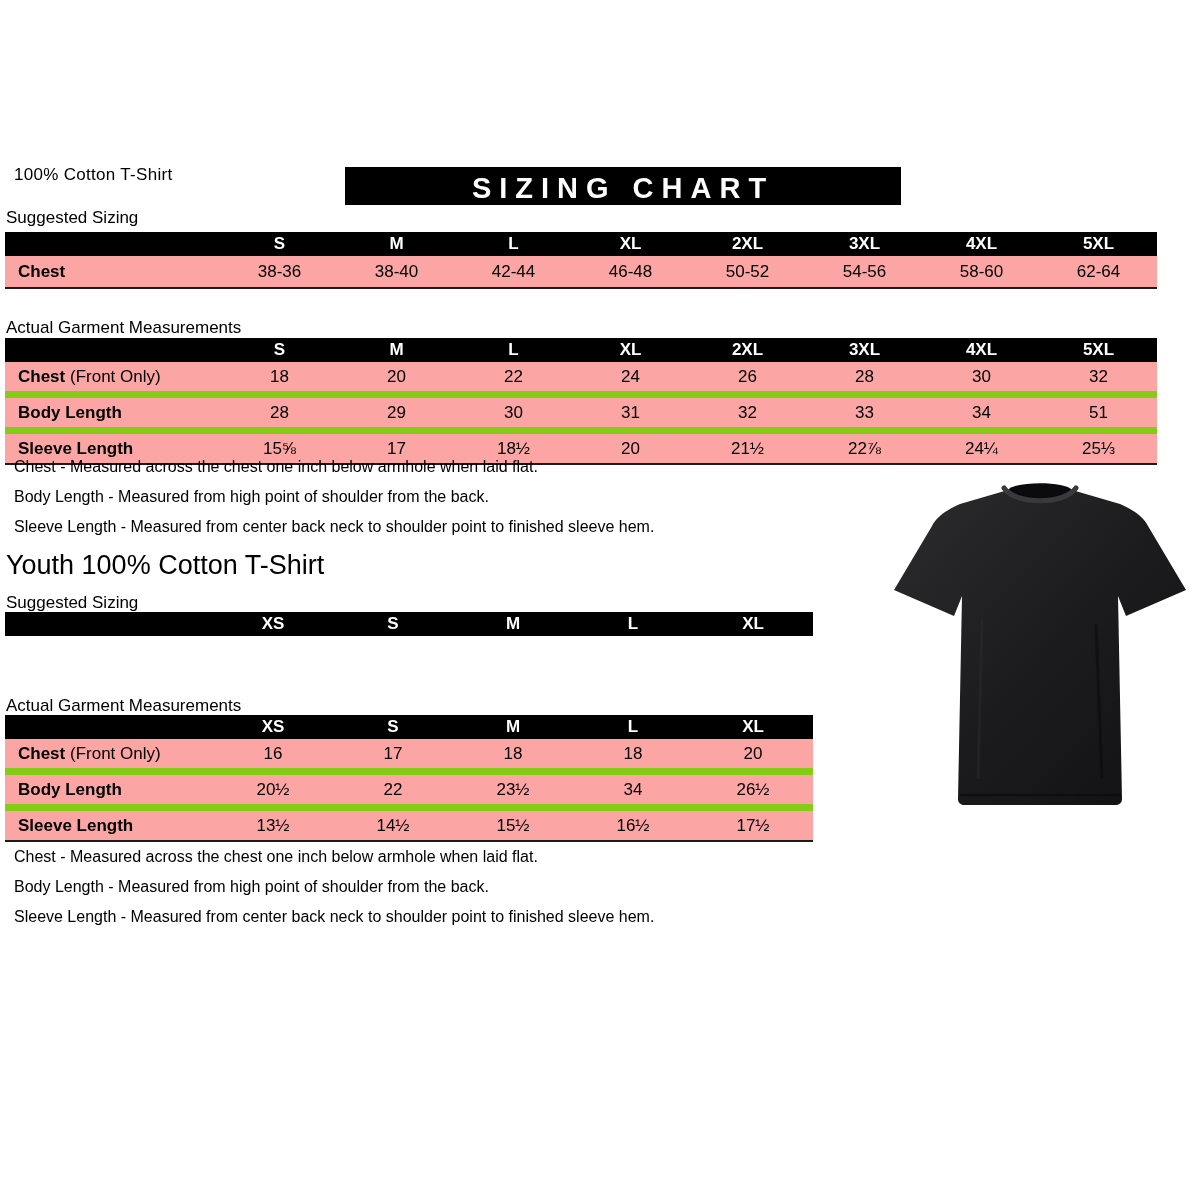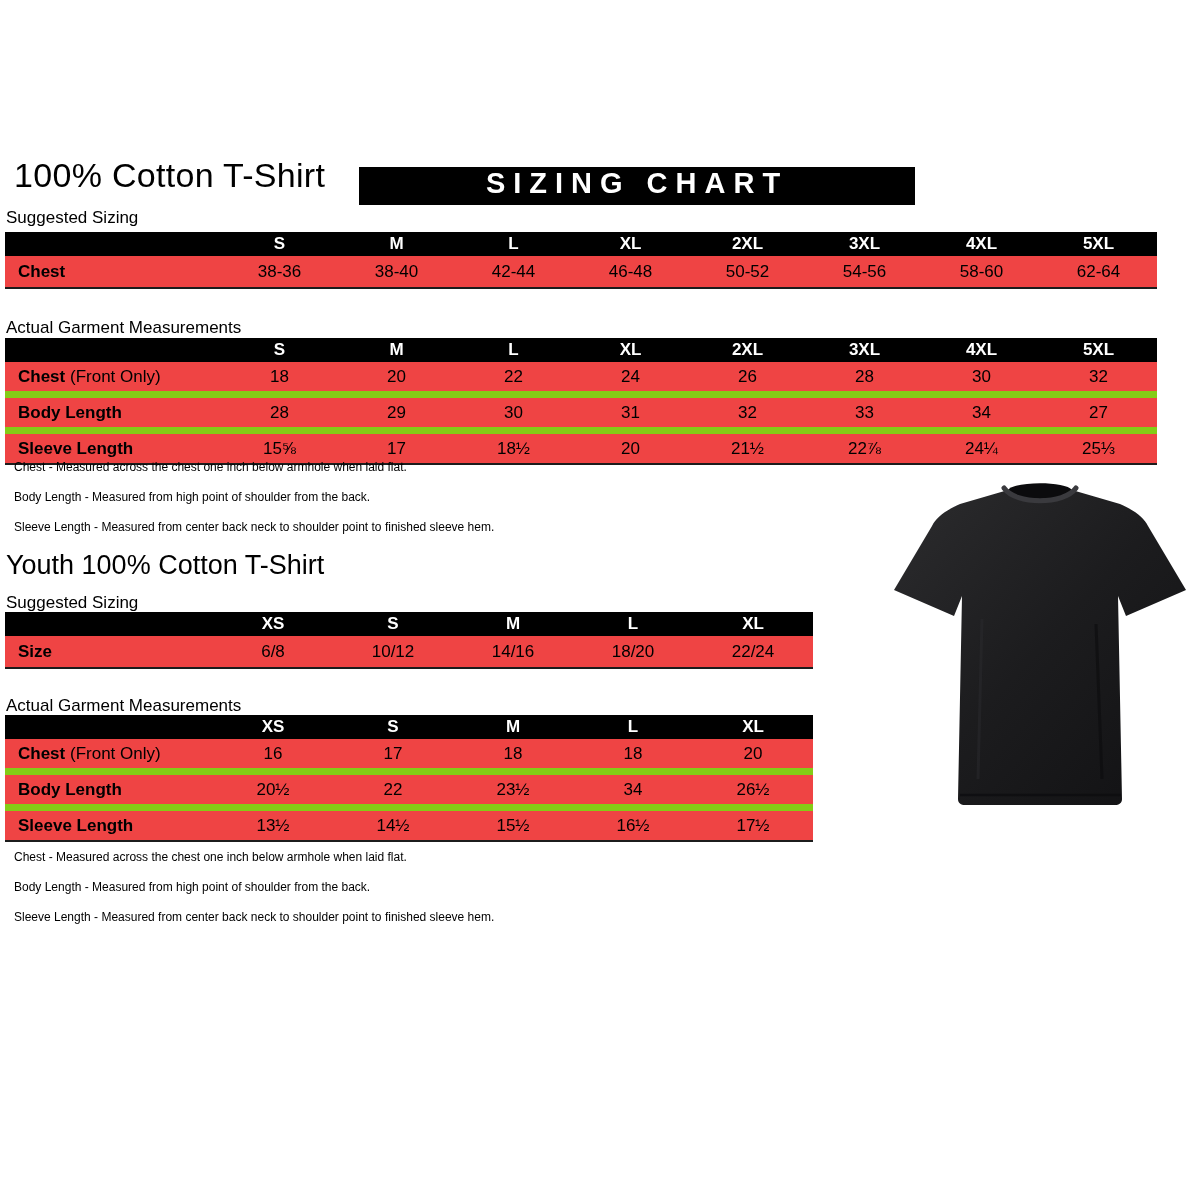--- a/index.html
+++ b/index.html
@@ -1,43 +1,43 @@
 <!DOCTYPE html>
 <html><head>
 <meta charset="utf-8">
 <style>
   html,body{margin:0;padding:0}
   body{
     width:1200px;height:1200px;position:relative;background:#ffffff;
     font-family:"Liberation Sans","DejaVu Sans",sans-serif;color:#000;overflow:hidden;
   }
   .abs{position:absolute}
-  .page-title{left:14px;top:156px;font-size:34px;letter-spacing:.3px}
+  .page-title{left:14px;top:165px;font-size:17px;letter-spacing:.3px}
   .banner{
     left:345px;top:167px;width:556px;height:38px;background:#000;color:#fff;
-    display:flex;align-items:flex-start;justify-content:center;
-    font-size:29px;font-weight:bold;letter-spacing:8px;margin-left:14px;
+    display:flex;align-items:flex-end;justify-content:center;
+    font-size:29px;font-weight:bold;letter-spacing:8px;
   }
   .sechead{font-size:17px}
   .youth-title{left:6px;top:550px;font-size:27px;font-weight:normal}
   .tbl{position:absolute}
   .trow{display:flex;align-items:center}
   .head{background:#000;color:#fff;height:24px;font-weight:bold}
-  .data{background:#ef4444}
+  .data{background:#fca5a5}
   .h31{height:31px}
   .h29{height:29px}
   .bthin{border-bottom:7px solid #84cc16}
   .bthick{border-bottom:2px solid #1c1c1c}
   .cell{font-size:17px;text-align:center;white-space:nowrap}
   .albl{width:203px;text-align:left;padding-left:13px;font-weight:bold}
   .acol{width:117px}
   .ylbl{width:195px;text-align:left;padding-left:13px;font-weight:bold}
   .ycol{width:120px}
   .lblnote{font-weight:normal}
-  .notes{font-size:12px;line-height:30px}
+  .notes{font-size:16px;line-height:30px}
 </style>
 </head>
 <body>
 
 <div>
 
   <div class="abs page-title">100% Cotton T-Shirt</div>
   <div class="abs banner">
     <span>SIZING CHART</span>
   </div>
@@ -99,21 +99,21 @@
     </div>
     <div class="trow data h29 bthin">
       <div class="cell albl">Body Length</div>
       <div class="cell acol">28</div>
       <div class="cell acol">29</div>
       <div class="cell acol">30</div>
       <div class="cell acol">31</div>
       <div class="cell acol">32</div>
       <div class="cell acol">33</div>
       <div class="cell acol">34</div>
-      <div class="cell acol">27</div>
+      <div class="cell acol">51</div>
     </div>
     <div class="trow data h29 bthick">
       <div class="cell albl">Sleeve Length</div>
       <div class="cell acol">15⅝</div>
       <div class="cell acol">17</div>
       <div class="cell acol">18½</div>
       <div class="cell acol">20</div>
       <div class="cell acol">21½</div>
       <div class="cell acol">22⅞</div>
       <div class="cell acol">24¼</div>
@@ -132,28 +132,20 @@
   <div class="abs sechead" style="left:6px;top:593px">Suggested Sizing</div>
 
   <div class="tbl" style="left:5px;top:612px">
     <div class="trow head">
       <div class="cell ylbl"></div>
       <div class="cell ycol">XS</div>
       <div class="cell ycol">S</div>
       <div class="cell ycol">M</div>
       <div class="cell ycol">L</div>
       <div class="cell ycol">XL</div>
-    </div>
-    <div class="trow data h31 bthick">
-      <div class="cell ylbl">Size</div>
-      <div class="cell ycol">6/8</div>
-      <div class="cell ycol">10/12</div>
-      <div class="cell ycol">14/16</div>
-      <div class="cell ycol">18/20</div>
-      <div class="cell ycol">22/24</div>
     </div>
   </div>
 
   <div class="abs sechead" style="left:6px;top:696px">Actual Garment Measurements</div>
 
   <div class="tbl" style="left:5px;top:715px">
     <div class="trow head">
       <div class="cell ylbl"></div>
       <div class="cell ycol">XS</div>
       <div class="cell ycol">S</div>

